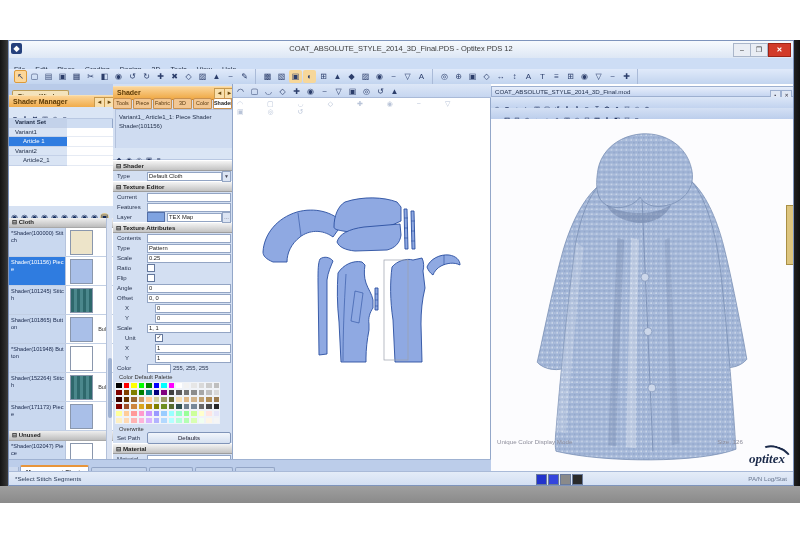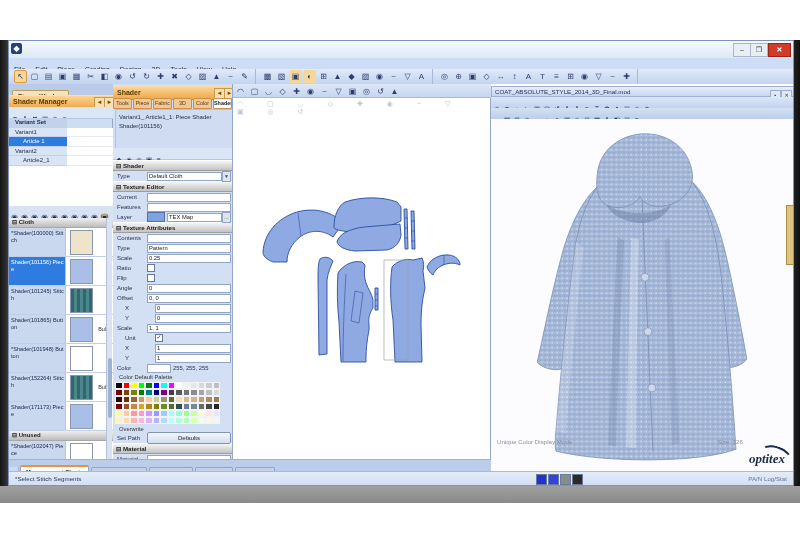--- a/index.html
+++ b/index.html
@@ -119,20 +119,21 @@
 </head>
 <body>
 
 <div id="backdrop"></div>
 <div id="deskstrip"></div>
 
 <div id="app">
 
   <div id="titlebar">
     <span id="appicon">◆</span>
+    <span class="title">COAT_ABSOLUTE_STYLE_2014_3D_Final.PDS - Optitex PDS 12</span>
     <span class="winctl" id="btn-min">–</span>
     <span class="winctl" id="btn-max">❐</span>
     <span class="winctl" id="btn-close">✕</span>
   </div>
 
   <div id="menubar"><span class="menu-item">File</span><span class="menu-item">Edit</span><span class="menu-item">Piece</span><span class="menu-item">Grading</span><span class="menu-item">Design</span><span class="menu-item">3D</span><span class="menu-item">Tools</span><span class="menu-item">View</span><span class="menu-item">Help</span></div>
 
   <div id="toolbar"><div class="tgroup"><span class="tico hl">↖</span><span class="tico">▢</span><span class="tico">▤</span><span class="tico">▣</span><span class="tico">▦</span><span class="tico">✂</span><span class="tico">◧</span><span class="tico">◉</span><span class="tico">↺</span><span class="tico">↻</span><span class="tico">✚</span><span class="tico">✖</span><span class="tico">◇</span><span class="tico">▨</span><span class="tico">▲</span><span class="tico">~</span><span class="tico">✎</span></div><div class="tgroup"><span class="tico">▩</span><span class="tico">▧</span><span class="tico" style="background: rgb(246, 215, 154);">▣</span><span class="tico" style="background: rgb(246, 215, 154);">◐</span><span class="tico">⊞</span><span class="tico">▲</span><span class="tico">◆</span><span class="tico">▨</span><span class="tico">◉</span><span class="tico">~</span><span class="tico">▽</span><span class="tico">A</span></div><div class="tgroup"><span class="tico">◎</span><span class="tico">⊕</span><span class="tico">▣</span><span class="tico">◇</span><span class="tico">↔</span><span class="tico">↕</span><span class="tico">A</span><span class="tico">T</span><span class="tico">≡</span><span class="tico">⊞</span><span class="tico">◉</span><span class="tico">▽</span><span class="tico">~</span><span class="tico">✚</span></div></div>
 
   <div id="mainrow">

